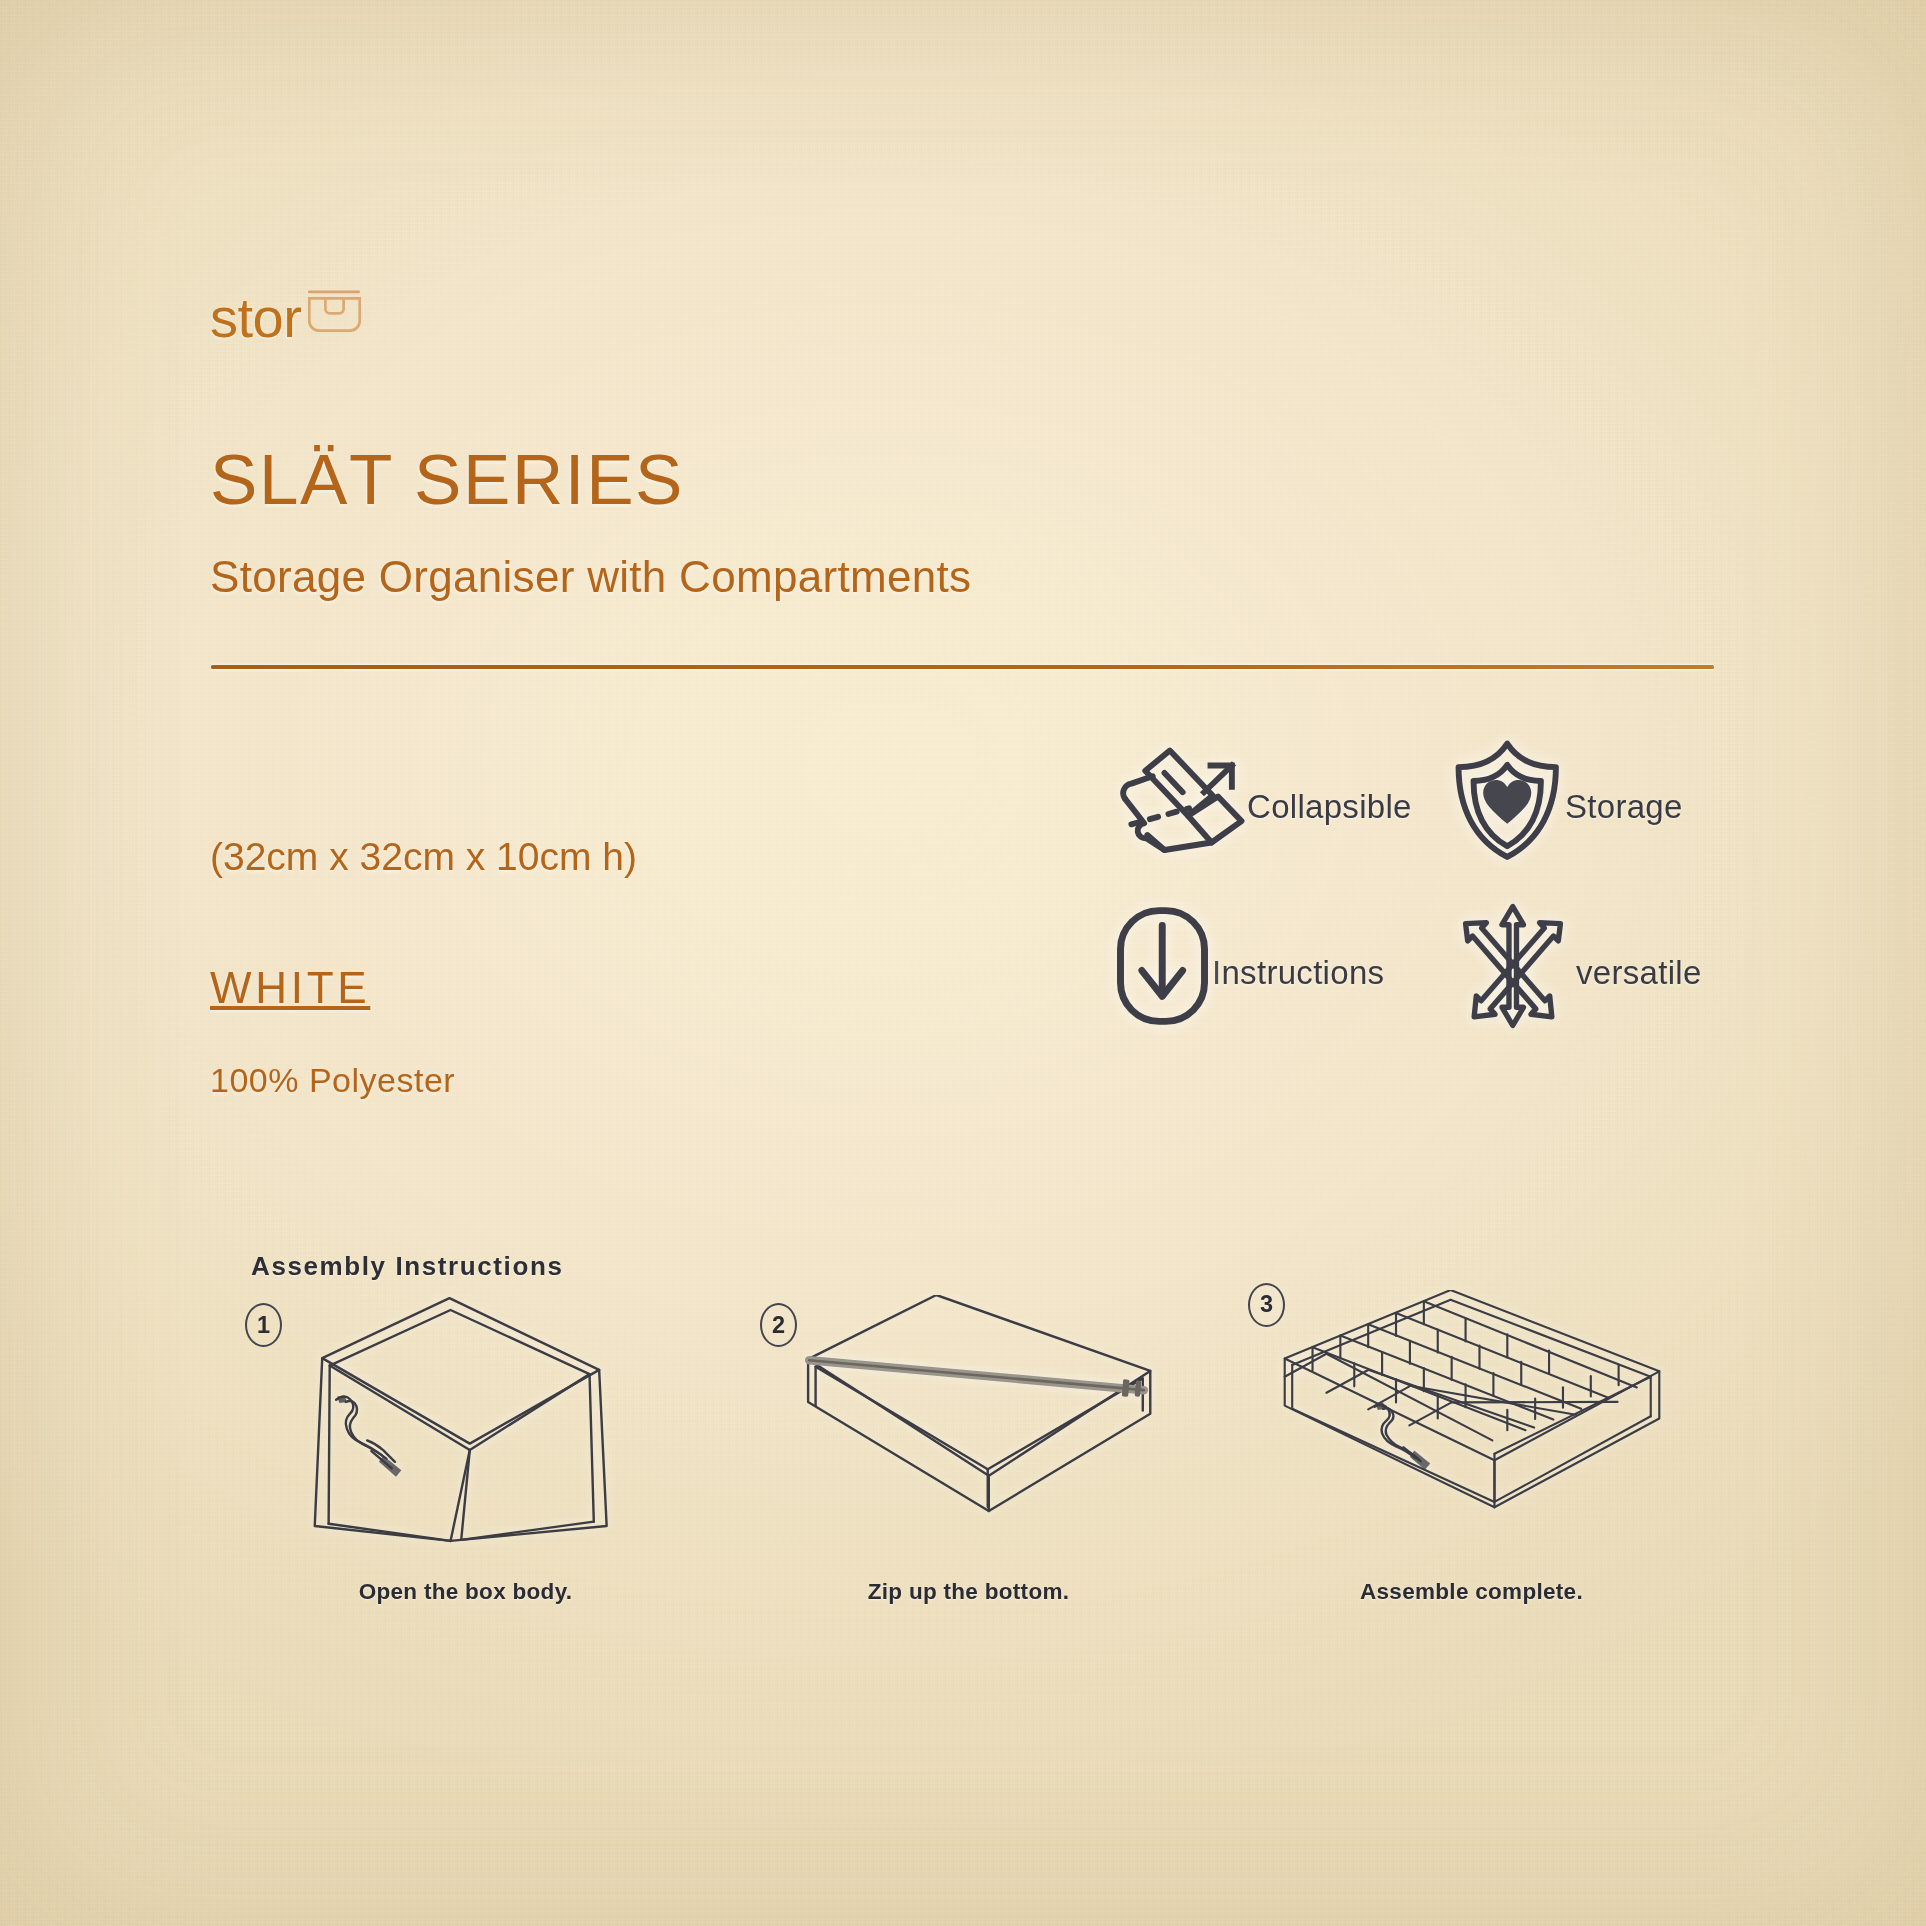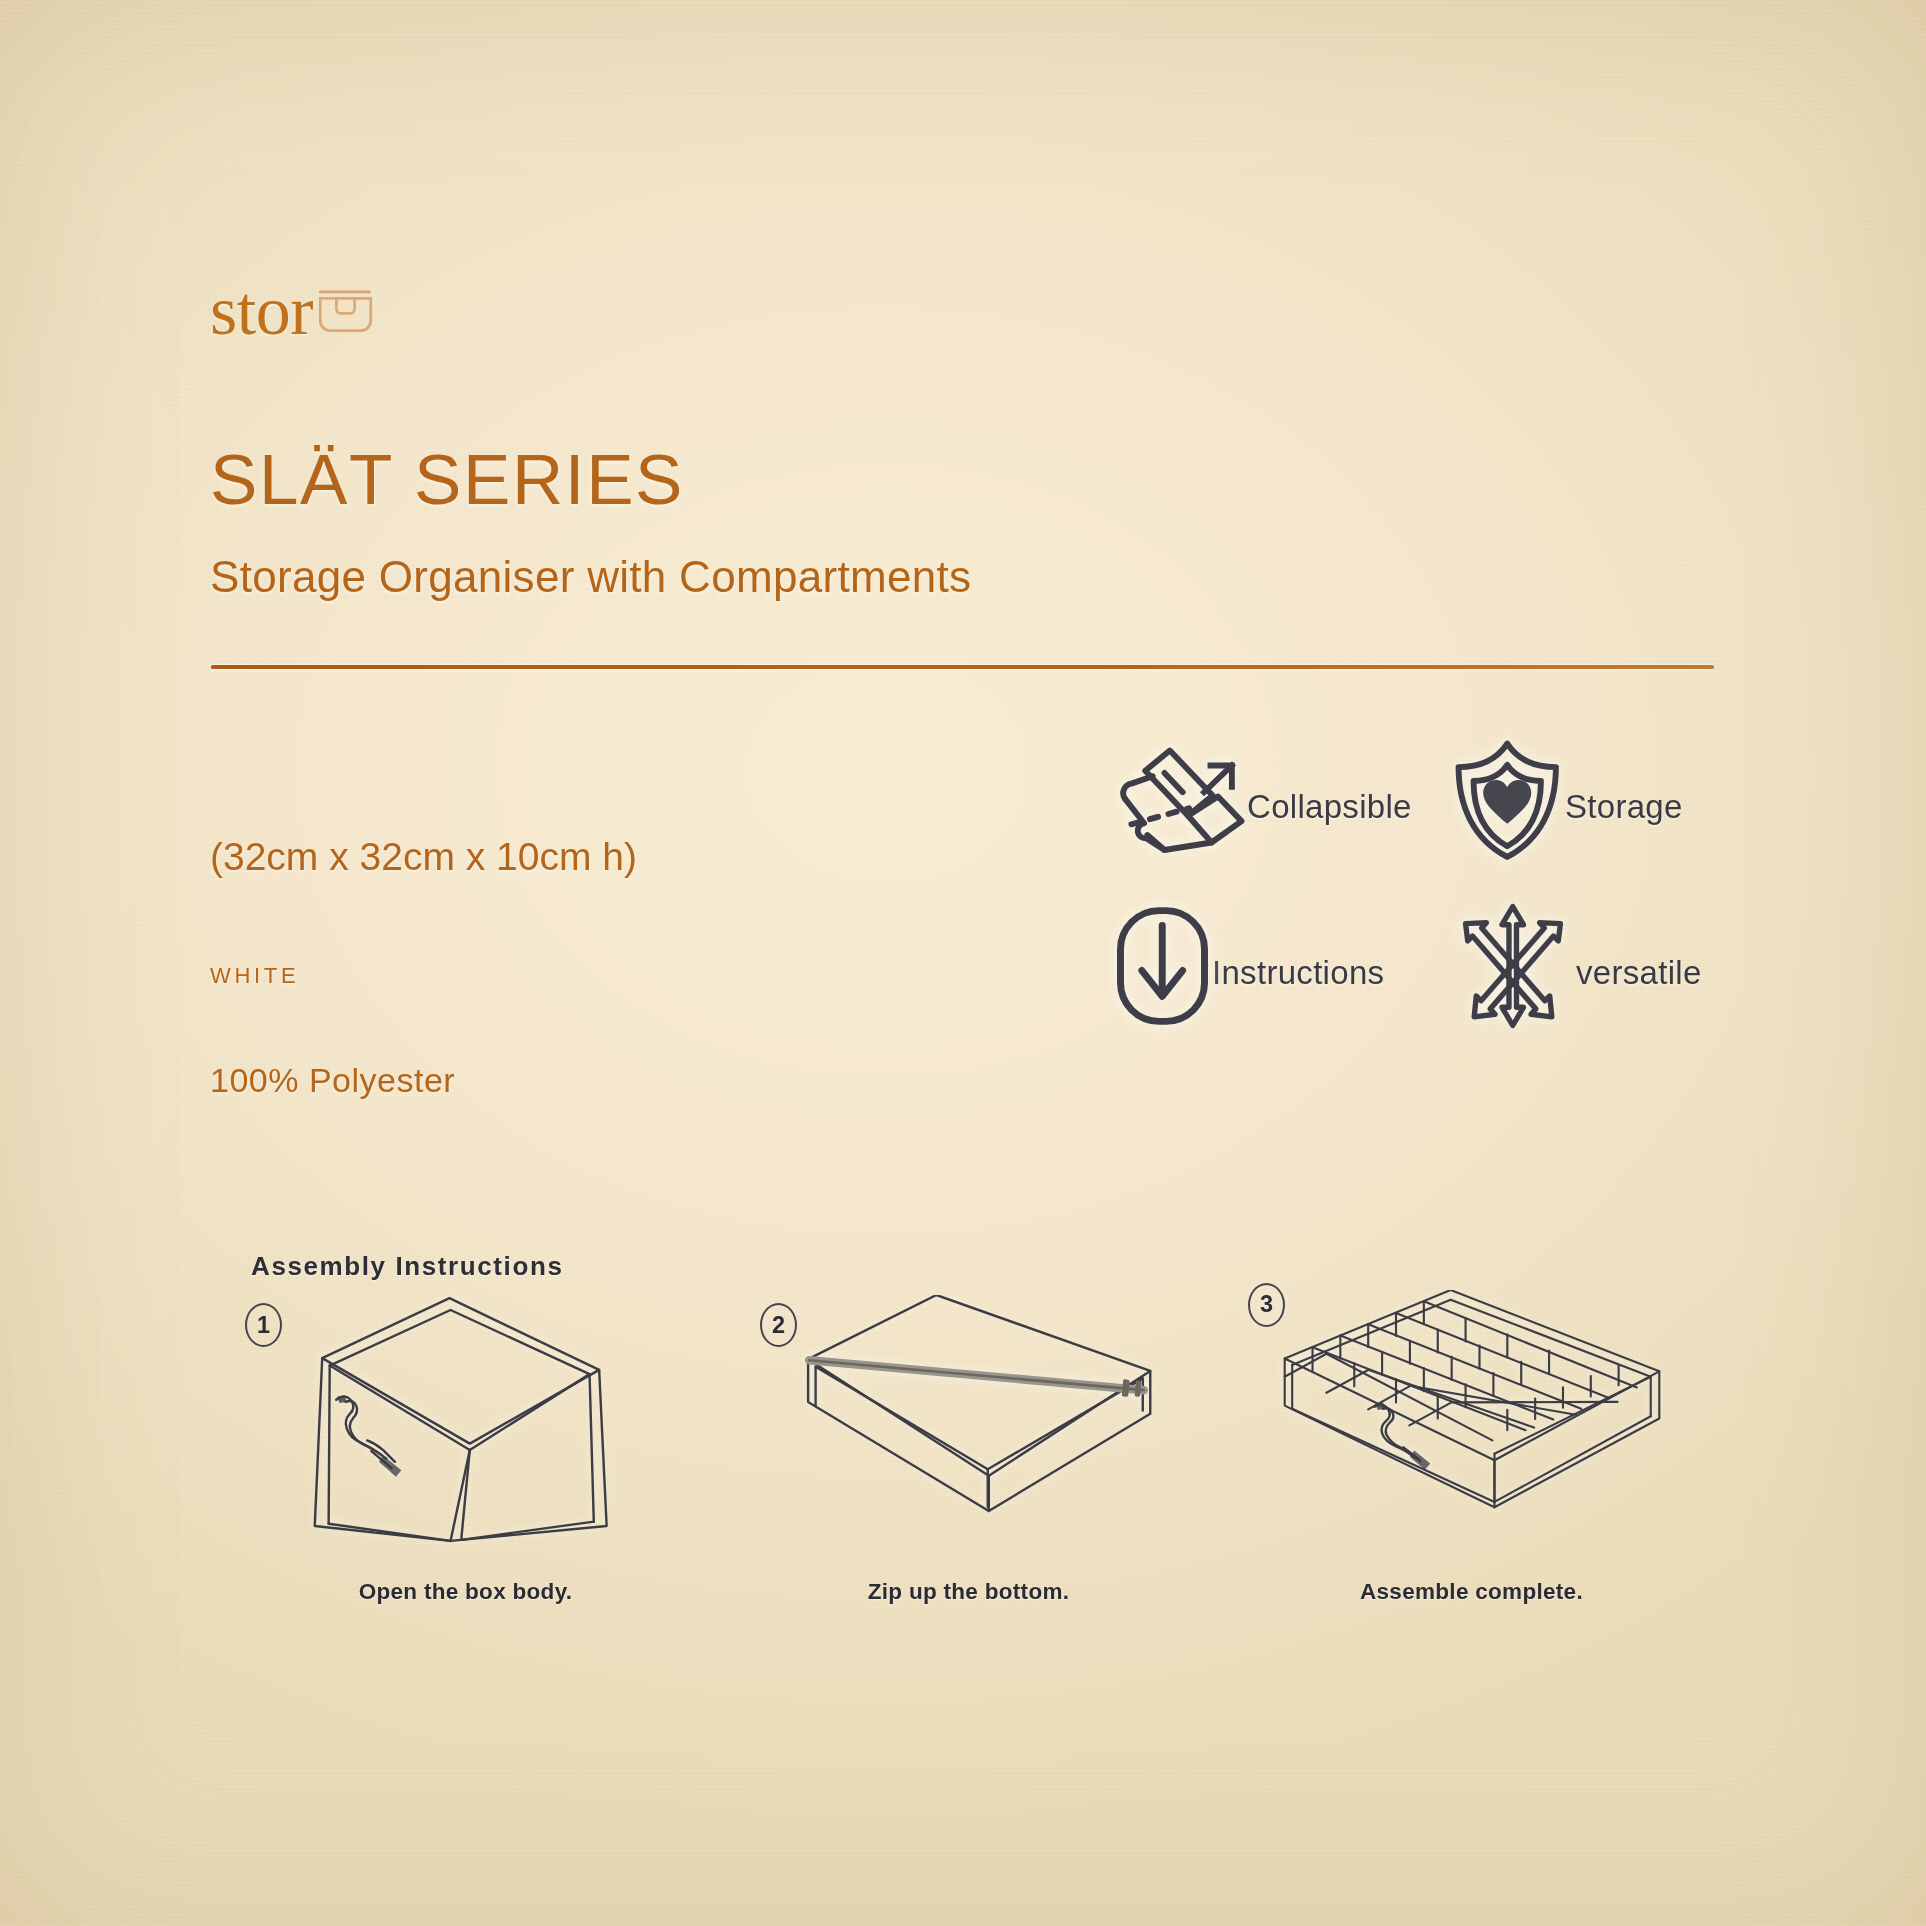--- a/index.html
+++ b/index.html
@@ -39,22 +39,22 @@
     inset: 0;
     pointer-events: none;
     box-shadow: inset 0 0 193px rgba(150,120,60,0.16);
   }
 
   .layer { position: absolute; z-index: 3; }
 
   
   #logo { left: 210px; top: 278px; display: flex; align-items: flex-end; }
   #logo-word {
-    font-family: Liberation Serif, serif;
-    font-size: 70px;
+    font-family: Liberation Sans, sans-serif;
+    font-size: 56px;
     line-height: .92;
     color: #c0711c;
     letter-spacing: -0.5px;
     text-shadow: 0 1.1px 2.7px rgba(255,255,255,.7);
   }
   #logo-mark { margin-left: 3.2px; margin-bottom: 4.3px; }
 
   
   #title {
     left: 210px; top: 439px;
@@ -91,24 +91,25 @@
   }
   #dims-metric {
     left: 210px; top: 835px;
     font-size: 39px;
     color: #b4651a;
     white-space: nowrap;
     text-shadow: 0 1.6px 3.2px rgba(255,255,255,.5);
   }
   #colour {
     left: 210px; top: 963px;
-    font-size: 22px;
+    font-size: 44px;
     letter-spacing: 3.7px;
     color: #b4651a;
     text-shadow: 0 1.6px 3.2px rgba(255,255,255,.5);
+    text-decoration: underline;
   }
   #material {
     left: 210px; top: 1033px;
     font-size: 34px;
     letter-spacing: 0.5px;
     color: #b4651a;
     text-shadow: 0 1.6px 3.2px rgba(255,255,255,.5);
     margin-top: 28px;
   }
 

